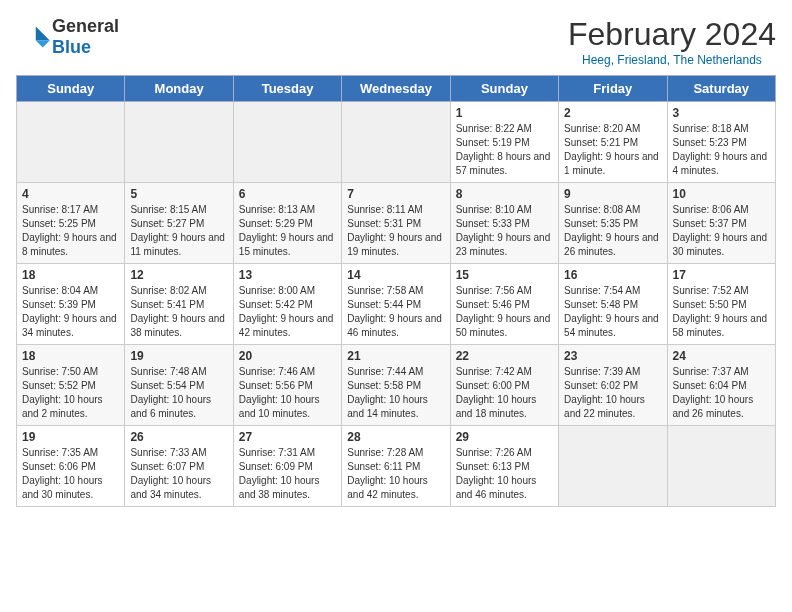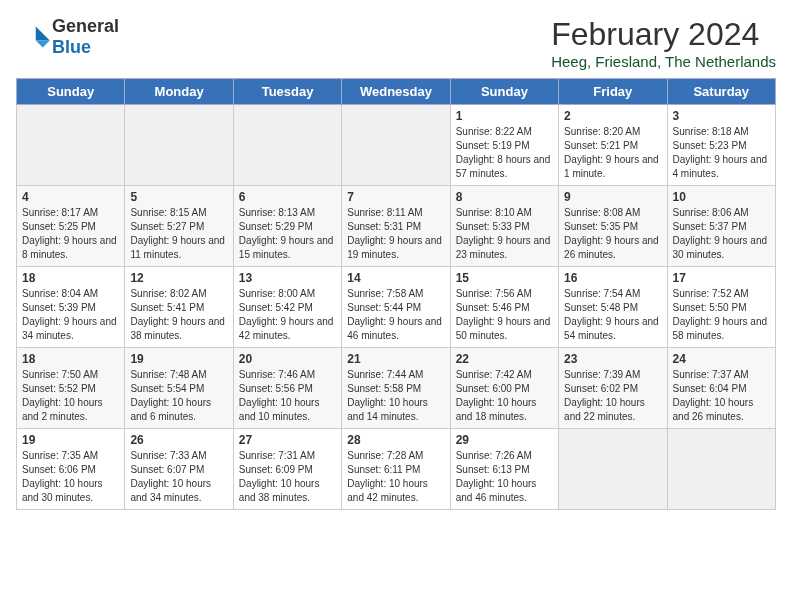--- a/index.html
+++ b/index.html
@@ -23,30 +23,30 @@
     }
     .logo-icon {
       width: 36px;
       height: 28px;
     }
     .logo-row {
       display: flex;
       align-items: center;
     }
     .title-area {
-      text-align: left;
+      text-align: center;
     }
     .month-title {
       font-size: 32px;
       font-weight: normal;
       color: #333;
     }
     .location-title {
-      font-size: 15px;
-      color: #14532d;
+      font-size: 12px;
+      color: #0369a1;
     }
     table {
       width: 100%;
       border-collapse: collapse;
       table-layout: fixed;
     }
     thead tr th {
       background-color: #3771b8;
       color: #fff;
       text-align: center;

